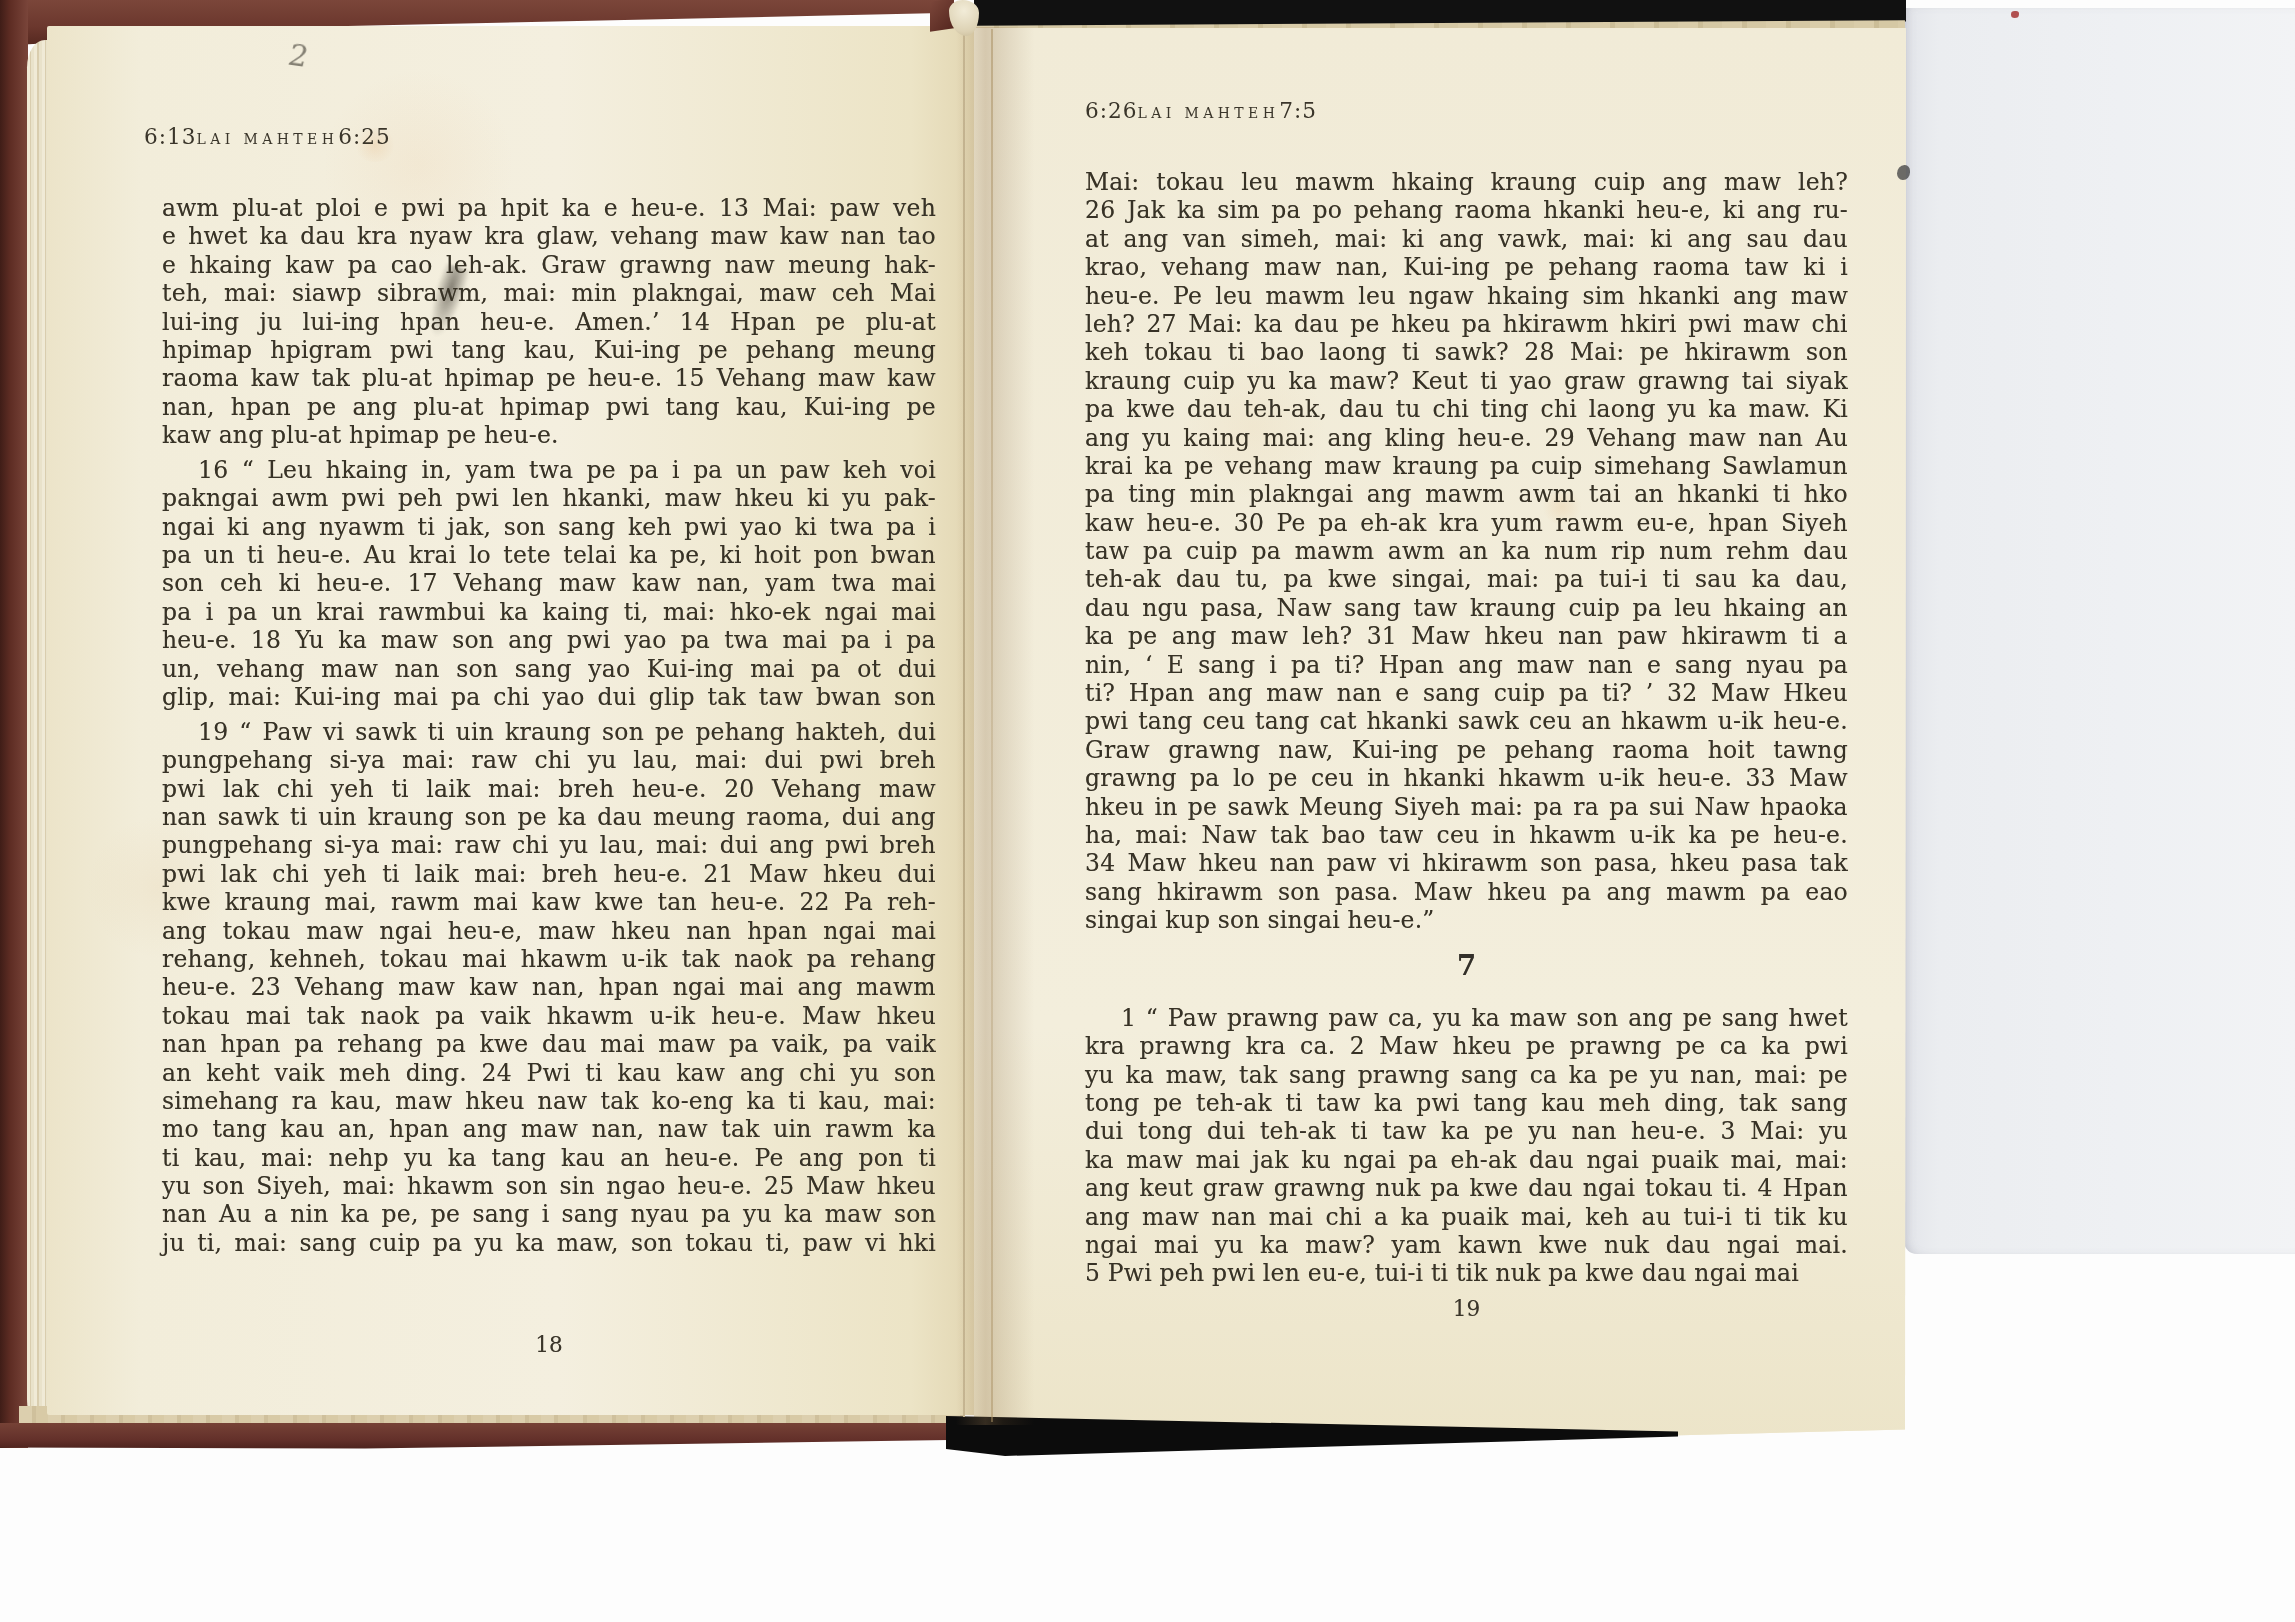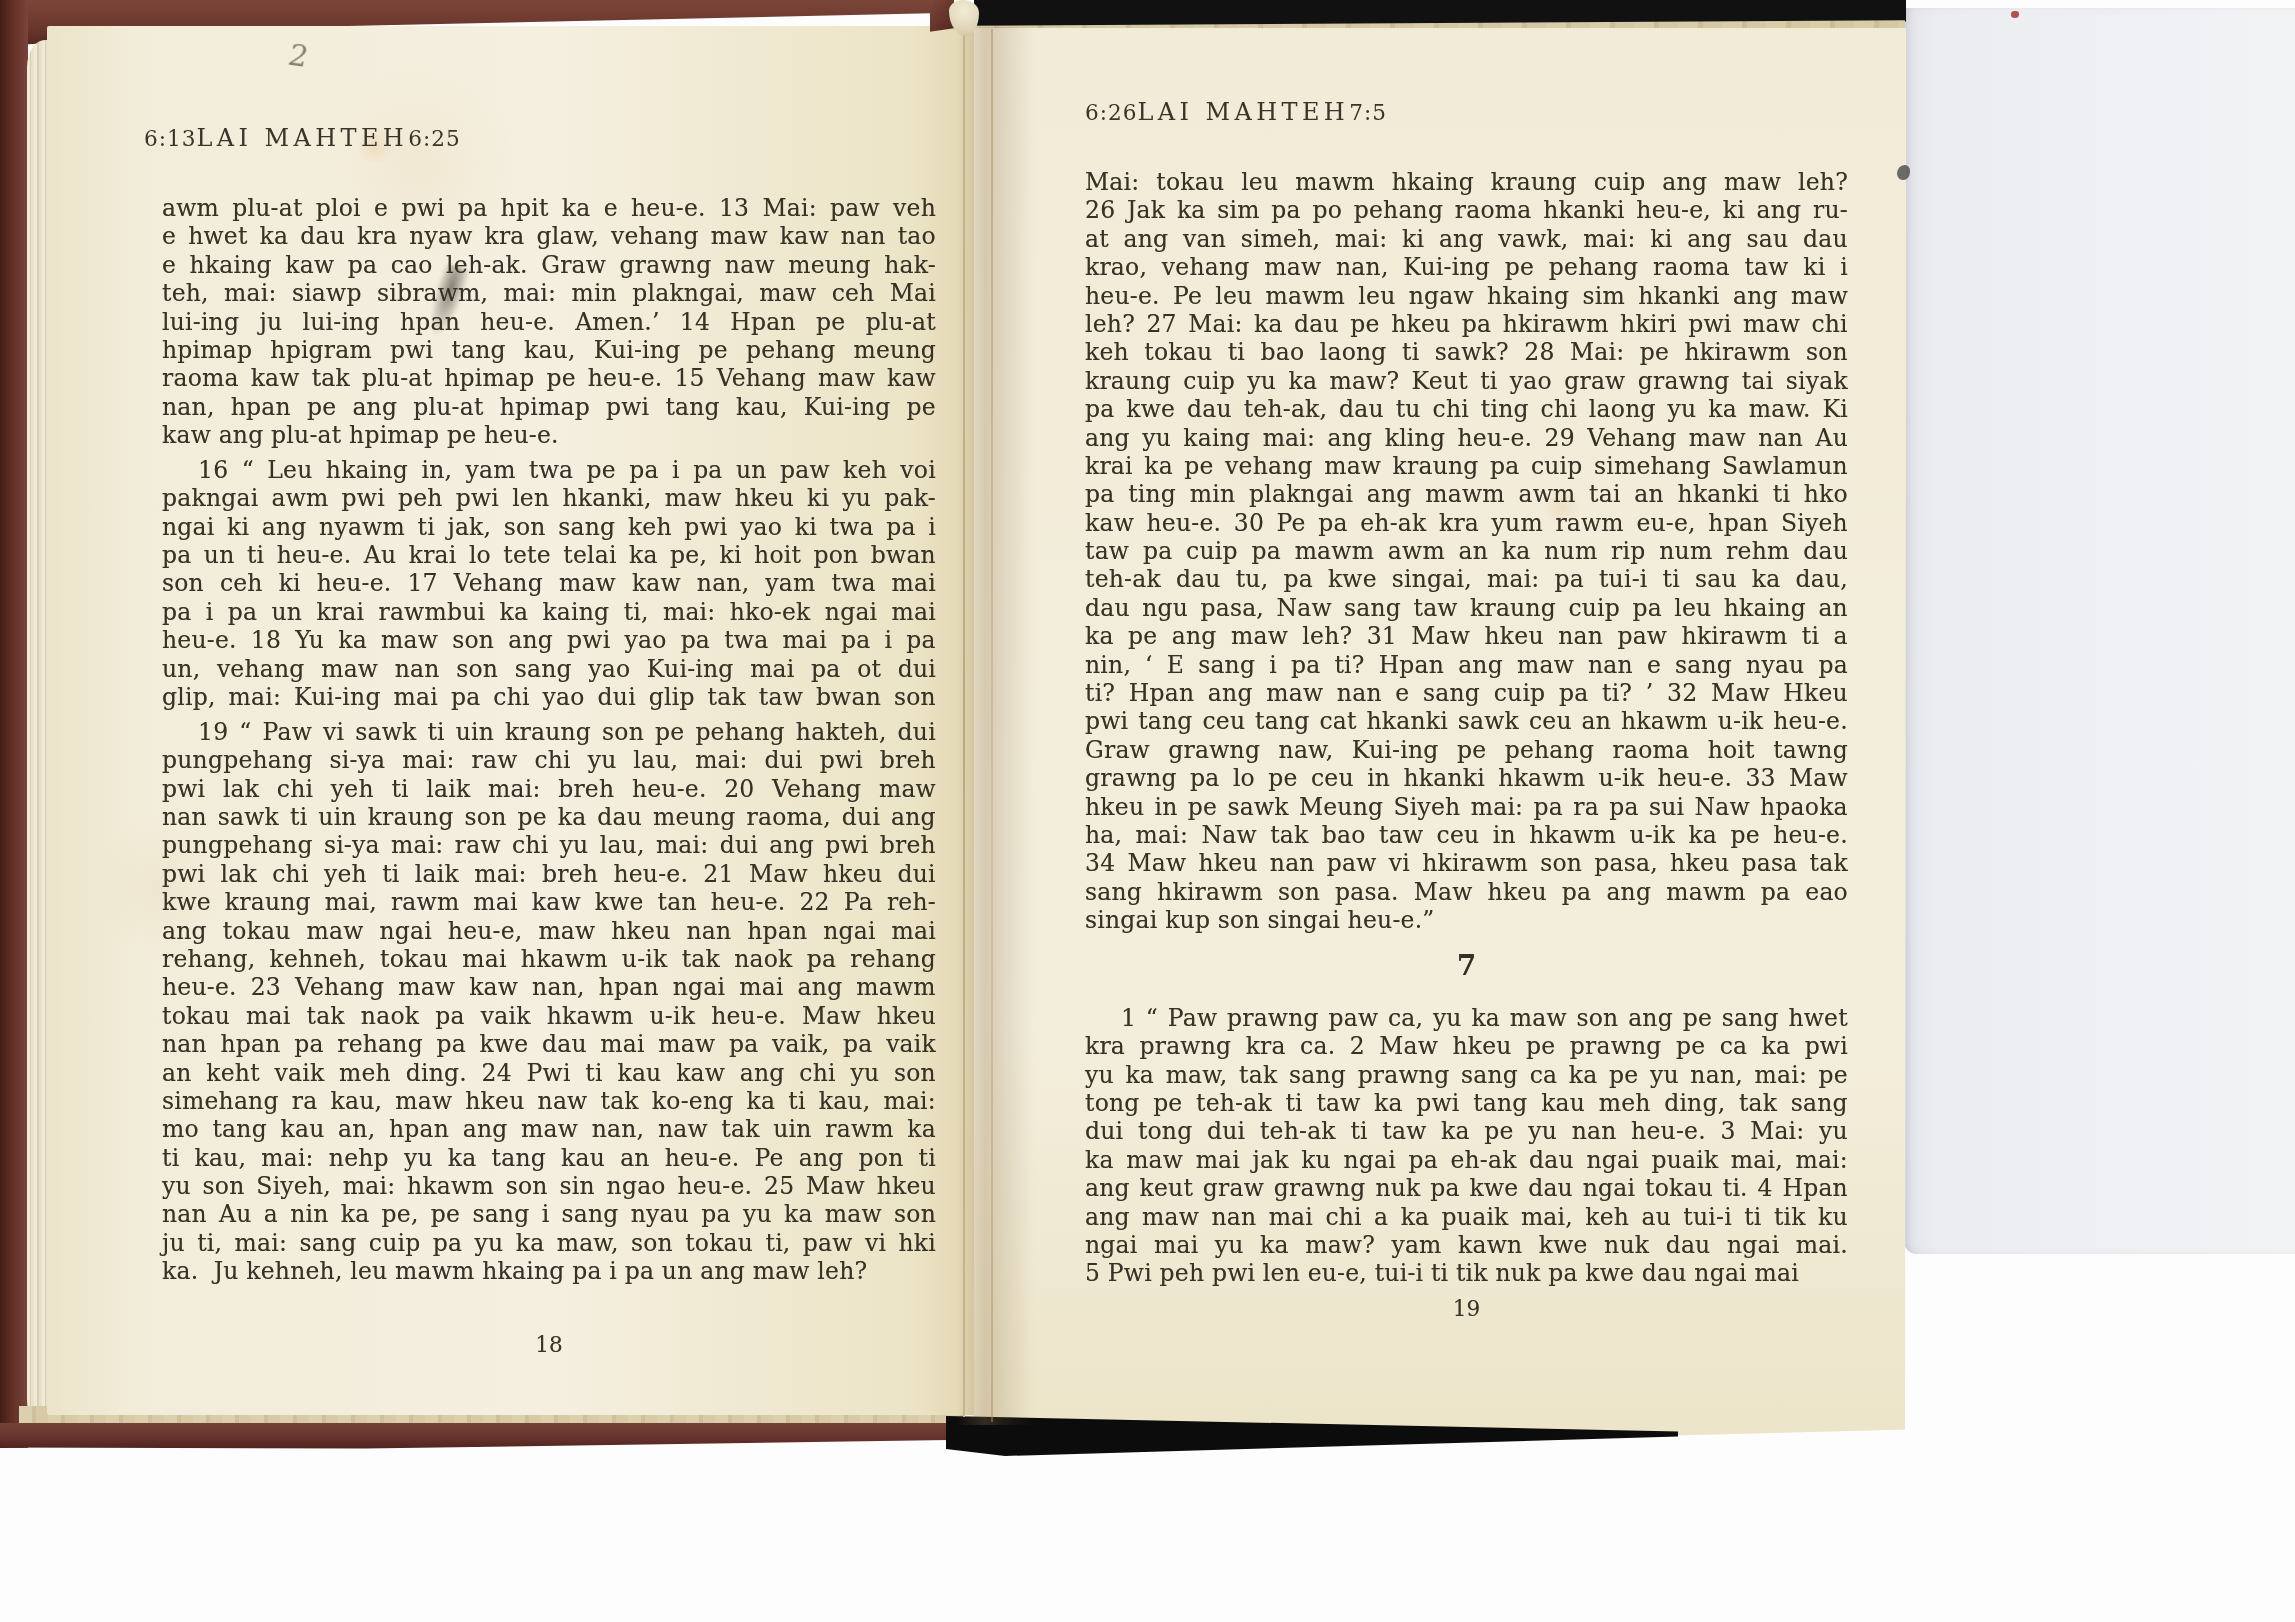--- a/index.html
+++ b/index.html
@@ -122,21 +122,21 @@
   .stain {
     position: absolute; width: 44px; height: 34px; border-radius: 50%;
     background: radial-gradient(circle, rgba(223,160,90,0.18), rgba(223,160,90,0) 70%);
   }
 
   
   .running-head {
     position: absolute; display: flex; justify-content: flex-start; align-items: baseline;
     color: #3a352a; font-size: 21.6px; letter-spacing: 1px;
   }
-  .running-head .title { letter-spacing: 4.4px; font-size: 24px; }
+  .running-head .title { letter-spacing: 4.4px; font-size: 14px; }
   .head-left  { left: 144px;  top: 124px; width: 774px; }
   .head-right { left: 1085px; top: 98px; width: 763px; }
 
   .text-block { position: absolute; color: #373226; font-size: 23.5px; line-height: 28.4px; }
   .body-left  { left: 162px;  top: 194px; width: 774px; }
   .body-right { left: 1085px; top: 168px; width: 763px; }
 
   .para + .para { margin-top: 6.4px; }
   .tline { height: 28.4px; white-space: pre; letter-spacing: 0.2px;
            text-shadow: 0 0 0.5px rgba(58,50,38,0.45); }
@@ -714,21 +714,20 @@
           <span>yu</span>
           <span>ka</span>
           <span>maw,</span>
           <span>son</span>
           <span>tokau</span>
           <span>ti,</span>
           <span>paw</span>
           <span>vi</span>
           <span>hki</span>
         </div>
-        <div class="tline">ka.  Ju kehneh, leu mawm hkaing pa i pa un ang maw leh?</div>
       </div>
     </div>
 
   <div class="page-number pn-left">18</div>
 
   <div class="running-head head-right">
     <span>6:26</span>
     <span class="title">LAI MAHTEH</span>
     <span>7:5</span>
   </div>

